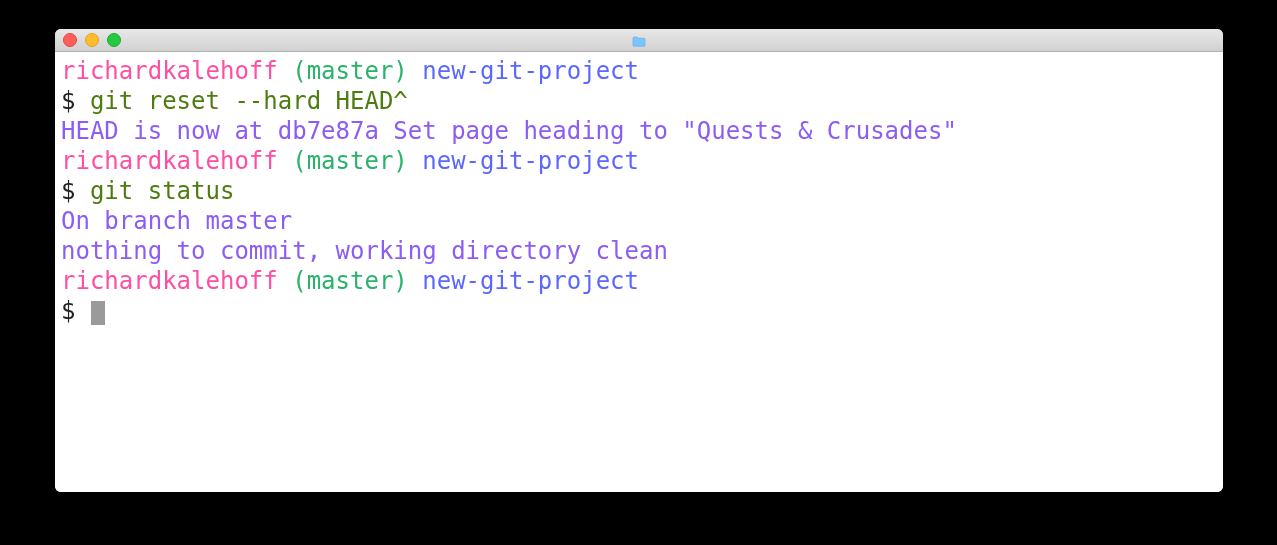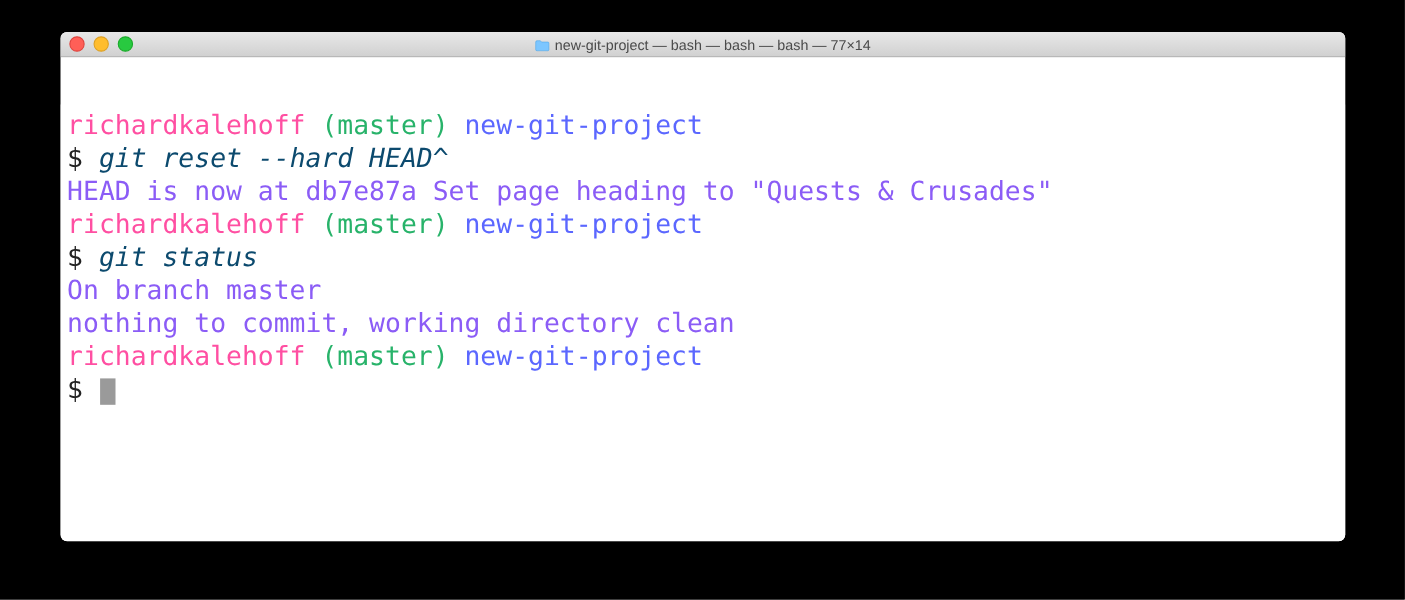--- a/index.html
+++ b/index.html
@@ -67,27 +67,26 @@
   .terminal-body {
     flex: 1;
     background: #fff;
     padding: 4px 6px;
     font-family: "Menlo", "Monaco", "Consolas", monospace;
     font-size: 24px;
     line-height: 1.25;
     color: #222;
     white-space: pre;
     overflow: hidden;
-    margin-top: 43px;
   }
   .user   { color: #ff4fa2; }
   .branch { color: #28b36a; }
   .dir    { color: #5b67ff; }
   .prompt-char { color: #222; }
-  .cmd    { color: #0c4a6e; font-style: italic; }
+  .cmd    { color: #4d7c0f; }
   .out    { color: #8b5cf6; }
   .line   { display: block; }
   .cursor {
     display: inline-block;
     width: 14px;
     height: 24px;
     background: #9a9a9a;
     vertical-align: text-bottom;
     margin-left: 1px;
   }
@@ -101,17 +100,16 @@
       <div class="tl tl-close"></div>
       <div class="tl tl-min"></div>
       <div class="tl tl-max"></div>
     </div>
     <div class="title-wrap">
       <span class="folder-icon">
         <svg viewBox="0 0 14 11" width="14" height="11">
           <path d="M1 2.2 C1 1.5 1.5 1 2.2 1 L5.2 1 L6.3 2.2 L12 2.2 C12.6 2.2 13 2.7 13 3.2 L13 9.2 C13 9.8 12.6 10.2 12 10.2 L2.2 10.2 C1.5 10.2 1 9.8 1 9.2 Z" fill="#7cc6ff" stroke="#4aa3e8" stroke-width="0.5"></path>
         </svg>
       </span>
-      <span>new-git-project — bash — bash — bash — 77×14</span>
     </div>
   </div>
   <div class="terminal-body" id="term"><span class="line"><span class="user">richardkalehoff</span> <span class="branch">(master)</span> <span class="dir">new-git-project</span></span><span class="line"><span class="prompt-char">$ </span><span class="cmd">git reset --hard HEAD^</span></span><span class="line out">HEAD is now at db7e87a Set page heading to "Quests &amp; Crusades"</span><span class="line"><span class="user">richardkalehoff</span> <span class="branch">(master)</span> <span class="dir">new-git-project</span></span><span class="line"><span class="prompt-char">$ </span><span class="cmd">git status</span></span><span class="line out">On branch master</span><span class="line out">nothing to commit, working directory clean</span><span class="line"><span class="user">richardkalehoff</span> <span class="branch">(master)</span> <span class="dir">new-git-project</span></span><span class="line"><span class="prompt-char">$ </span><span class="cursor"></span></span></div>
 </div>
 
 </body></html>

